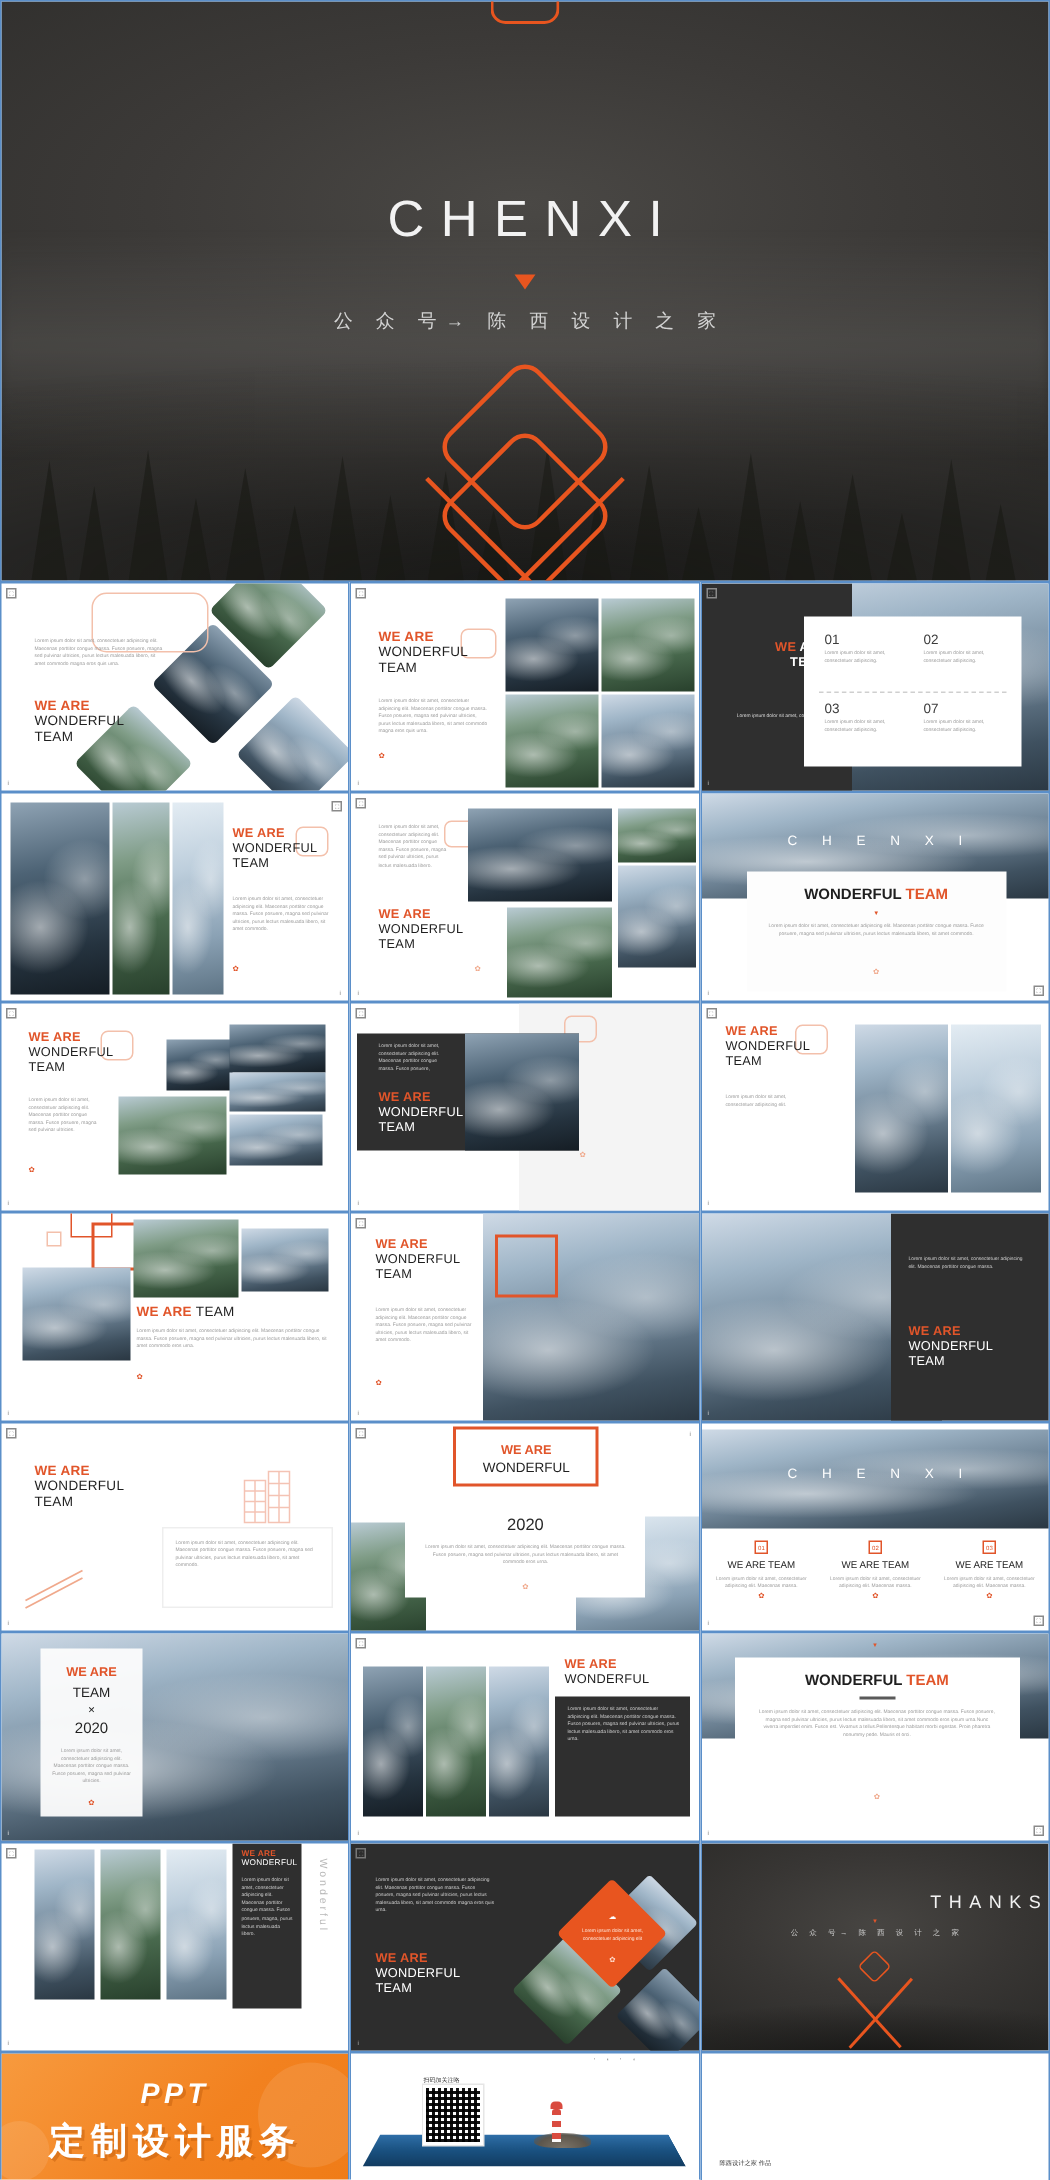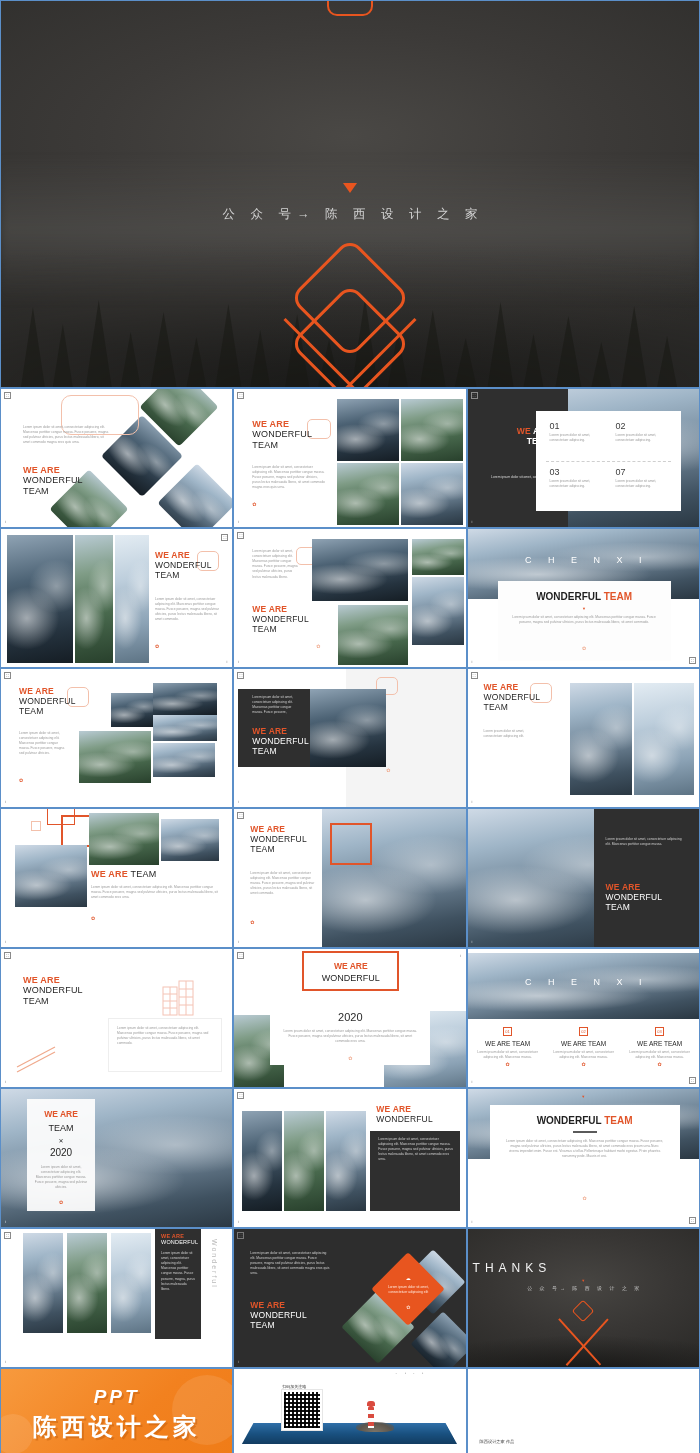--- a/index.html
+++ b/index.html
@@ -229,20 +229,21 @@
         <polygon points="488,175 501,90 514,175"></polygon>
           <polygon points="524,175 534,122 544,175"></polygon>
         <polygon points="556,175 569,104 582,175"></polygon>
           <polygon points="592,175 602,130 612,175"></polygon>
         <polygon points="622,175 635,94 648,175"></polygon>
           <polygon points="658,175 668,124 678,175"></polygon>
       </g>
     </svg>
   </div>
   <div class="hero-notch"></div>
+  <div class="hero-title">CHENXI</div>
   <div class="hero-caret"></div>
   <div class="hero-sub">公 众 号→ 陈 西 设 计 之 家</div>
   <div class="hero-diamonds">
     <div class="dmd dmd-a"></div>
     <div class="dmd dmd-b"></div>
   </div>
   <div class="hero-v"></div>
 </div>
 
 <div class="grid">
@@ -599,35 +600,35 @@
     <div style="position:absolute;left:148px;top:34px;width:52px;height:52px;transform:rotate(45deg);background:#e8551f;border-radius:3px;"></div>
     <div style="position:absolute;left:150px;top:46px;width:48px;text-align:center;color:#fff;font-size:5px;z-index:3;">☁</div>
     <div class="lorem" style="left:150px;top:56px;width:48px;text-align:center;color:#ffe6da;z-index:3;">Lorem ipsum dolor sit amet, consectetuer adipiscing elit</div>
     <div class="micro-icon" style="left:150px;top:76px;width:48px;text-align:center;color:#ffd9c9;z-index:3;">✿</div>
     <div class="pagenum" style="color:#bbb;">i</div>
   </div>
 
   <div class="slide">
     <div style="position:absolute;inset:0;background:radial-gradient(ellipse 80% 70% at 50% 40%, #474542 0%, #383634 50%, #2b2a28 100%);"></div>
     <div style="position:absolute;left:0;right:0;bottom:0;height:64px;background:radial-gradient(ellipse 110% 80% at 50% 110%, rgba(16,16,15,.8) 0%, rgba(40,39,37,0) 75%);"></div>
-    <div style="position:absolute;top:32px;left:0;right:0;text-align:left;color:#f2f2f2;font-size:12px;letter-spacing:5px;text-indent:5px;">THANKS</div>
+    <div style="position:absolute;top:32px;left:0;right:0;text-align:right;color:#f2f2f2;font-size:12px;letter-spacing:5px;text-indent:5px;">THANKS</div>
     <div class="micro-icon" style="left:0;right:0;text-align:center;top:50px;font-size:4px;">▼</div>
     <div style="position:absolute;top:56px;left:0;right:0;text-align:center;color:#c9c9c9;font-size:5px;letter-spacing:3px;text-indent:3px;">公 众 号→ 陈 西 设 计 之 家</div>
     <div style="position:absolute;left:50%;top:74px;transform:translateX(-50%) rotate(45deg);width:16px;height:16px;border:1.5px solid #e8551f;border-radius:3px;"></div>
     <div style="position:absolute;left:50%;top:90px;transform:translateX(-50%);width:90px;height:52px;">
       <div style="position:absolute;left:20px;top:0;width:1.5px;height:62px;background:#e8551f;transform:rotate(-42deg);transform-origin:top center;"></div>
       <div style="position:absolute;right:20px;top:0;width:1.5px;height:62px;background:#e8551f;transform:rotate(42deg);transform-origin:top center;"></div>
     </div>
   </div>
 
   <div class="slide short banner-orange">
     <div class="blob" style="width:70px;height:70px;right:-10px;top:6px;"></div>
     <div class="blob" style="width:40px;height:40px;left:-8px;bottom:26px;"></div>
     <div class="ppt-word">PPT</div>
-    <div class="ppt-cn">陈西设计之家</div>
+    <div class="ppt-cn">定制设计服务</div>
 
   </div>
 
   <div class="slide short qr-slide">
     <div class="sea"></div>
     <div class="rock"></div>
     <div class="lighthouse">
       <div class="lh-body"></div>
         <div class="lh-top"></div>
     </div>

